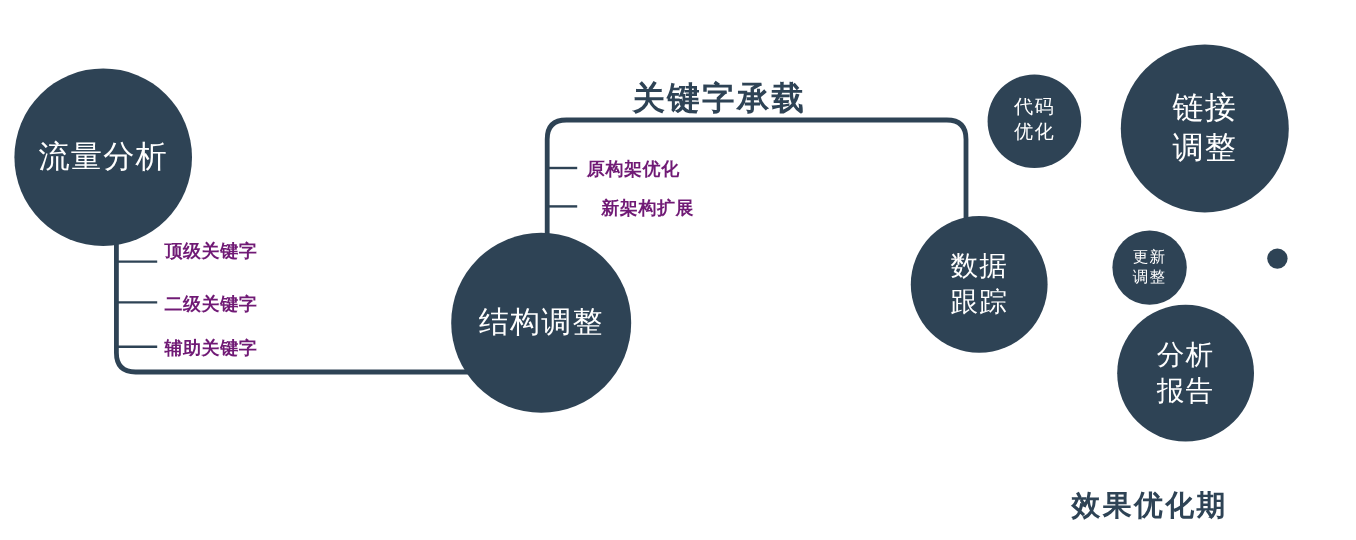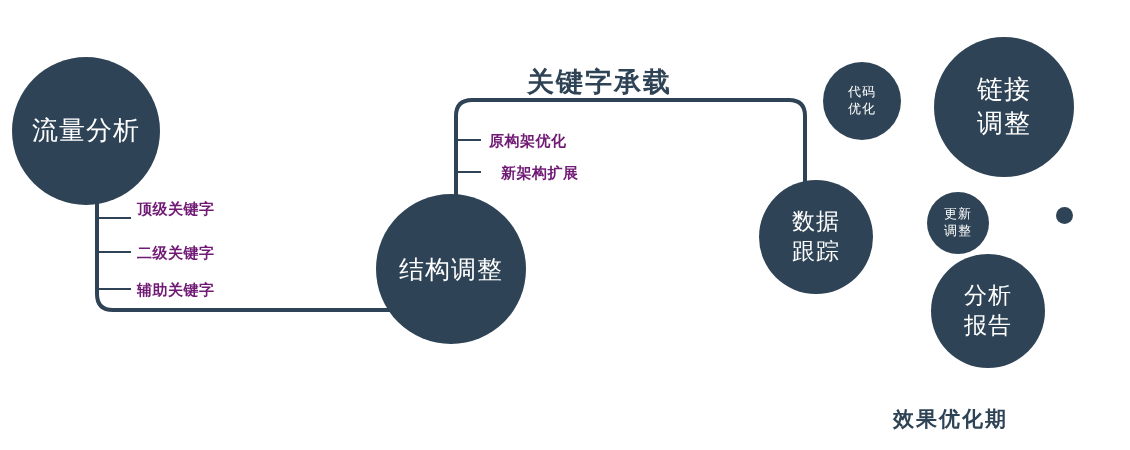--- a/index.html
+++ b/index.html
@@ -33,21 +33,21 @@
     z-index: 2;
   }
   .node span {
     white-space: pre-line;
     line-height: 1.3;
     letter-spacing: 1px;
   }
   .node-traffic   { left: 12px;  top: 57px;  width: 148px; height: 148px; font-size: 26px; align-items: center; }
   .node-structure { left: 376px; top: 194px; width: 150px; height: 150px; font-size: 25px; align-items: center; }
   .node-tracking  { left: 759px; top: 180px; width: 114px; height: 114px; font-size: 23px; }
-  .node-code      { left: 823px; top: 62px;  width: 78px;  height: 78px;  font-size: 13px; }
+  .node-code      { left: 823px; top: 62px;  width: 78px;  height: 78px;  font-size: 16px; }
   .node-link      { left: 934px; top: 37px;  width: 140px; height: 140px; font-size: 26px; }
   .node-update    { left: 927px; top: 192px; width: 62px;  height: 62px;  font-size: 13px; }
   .node-report    { left: 931px; top: 254px; width: 114px; height: 114px; font-size: 23px; }
   .node-dot       { left: 1056px; top: 207px; width: 17px; height: 17px; }
 
   .branch-label {
     position: absolute;
     font-size: 15px;
     font-weight: 600;
     color: #701a75;
@@ -67,21 +67,21 @@
     color: #2e4355;
     z-index: 2;
     letter-spacing: 2px;
   }
   .el-user    { left: 153px; top: 330px; }
   .el-keyword { left: 527px; top: 64px; text-align: center; }
 
   .caption {
     position: absolute;
     left: 893px; top: 405px;
-    font-size: 21px;
+    font-size: 24px;
     font-weight: 700;
     color: #2e4355;
     z-index: 2;
     letter-spacing: 2px;
   }
 </style>
 </head>
 <body>
 
 <div class="canvas">

